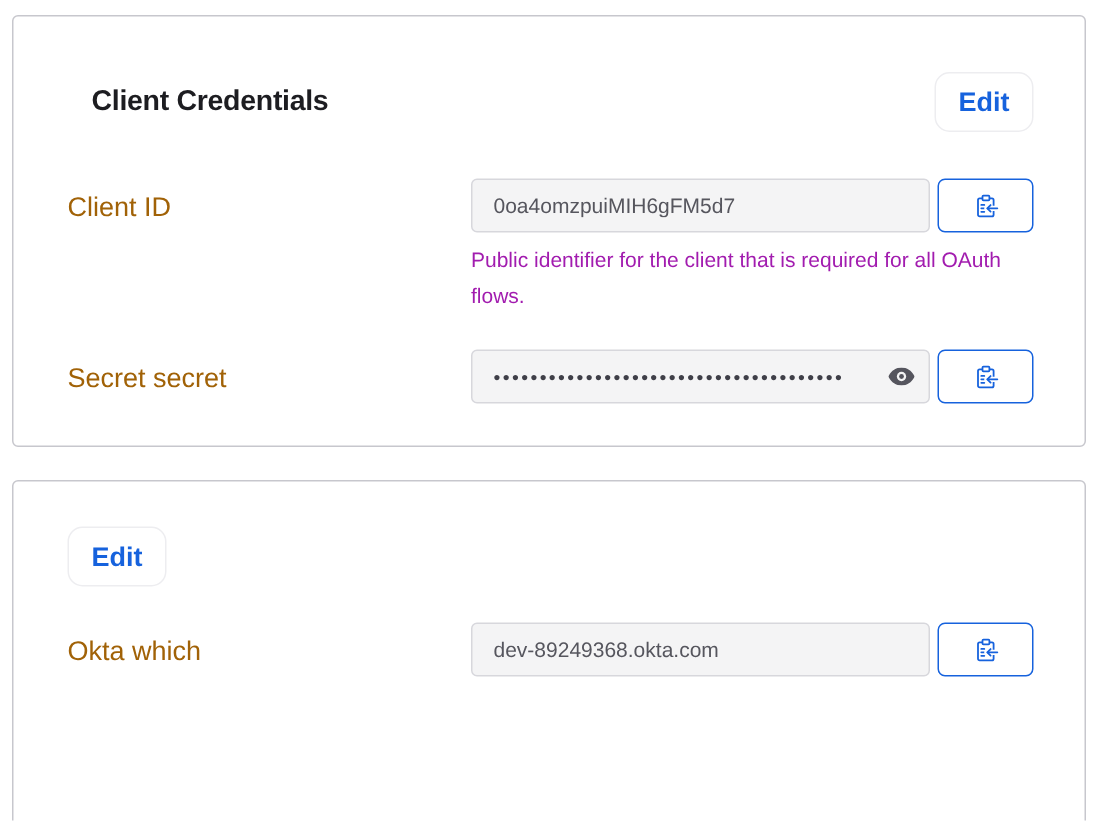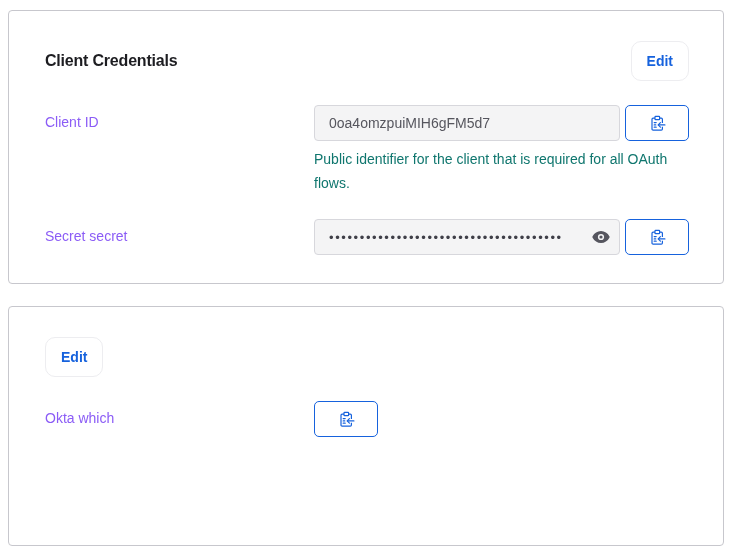--- a/index.html
+++ b/index.html
@@ -25,49 +25,49 @@
     height: 240px; 
     padding-top: 30px;
   }
 
   .card-header {
     display: flex;
     justify-content: space-between;
     align-items: center;
   }
   .card-title {
-    margin: 0;
-    font-size: 16px;
+    margin: 16px;
+    font-size: 19px;
     font-weight: 700;
     letter-spacing: -0.2px;
     color: #1d1d21;
   }
   .edit-btn {
     font-family: "Liberation Sans", sans-serif;
-    font-size: 14px;
+    font-size: 18px;
     font-weight: 700;
     color: #1662dd;
     background: #ffffff;
     border: 1px solid #ededf0;
     border-radius: 10px;
     padding: 11px 15px;
     line-height: 16px;
     cursor: pointer;
   }
 
   .field-row {
     display: flex;
     margin-top: 24px;
   }
   .field-label {
     width: 269px;
     flex: 0 0 269px;
     padding-top: 9px;
-    font-size: 14px;
-    color: #8b5cf6;
+    font-size: 18px;
+    color: #a16207;
   }
   .field-main { width: 382px; }
   .card--general .field-main { width: 392px; }
 
   .input-group {
     display: flex;
     align-items: stretch;
     gap: 5px;
     height: 36px;
   }
@@ -117,21 +117,21 @@
     display: flex;
     align-items: center;
     justify-content: center;
     cursor: pointer;
     padding: 0;
   }
   .help {
     margin: 6px 0 0 0;
     font-size: 14px;
     line-height: 24px;
-    color: #0f766e;
+    color: #a21caf;
   }
 </style>
 </head>
 <body>
 
 <div class="page">
 
   <section class="card">
     <div class="card-header">
       <h2 class="card-title">Client Credentials</h2>
@@ -191,20 +191,23 @@
 
   <section class="card card--general">
     <div class="card-header">
       <button class="edit-btn">Edit</button>
     </div>
 
     <div class="field-row">
       <div class="field-label">Okta which</div>
       <div class="field-main">
         <div class="input-group">
+          <div class="text-input-wrap">
+            <input class="text-input" readonly="" value="dev-89249368.okta.com" style="">
+          </div>
           <button class="copy-btn">
             <svg width="17" height="17" viewBox="0 0 17 17" fill="none" stroke="#1662dd" stroke-width="1.2" stroke-linecap="round" stroke-linejoin="round">
               <rect x="3" y="3.2" width="10.4" height="12" rx="1.1"></rect>
               <rect x="6" y="1.4" width="4.6" height="3.2" rx="0.6" fill="#ffffff"></rect>
               <path d="M5.2 7.6h2M5.2 9.9h2M5.2 12.2h2"></path>
               <path d="M16.2 9.9H9" stroke="#ffffff" stroke-width="3.6"></path>
               <path d="M15.9 9.9H9.4"></path>
               <path d="M11.4 7.7 9.2 9.9l2.2 2.2"></path>
             </svg>
           </button>

